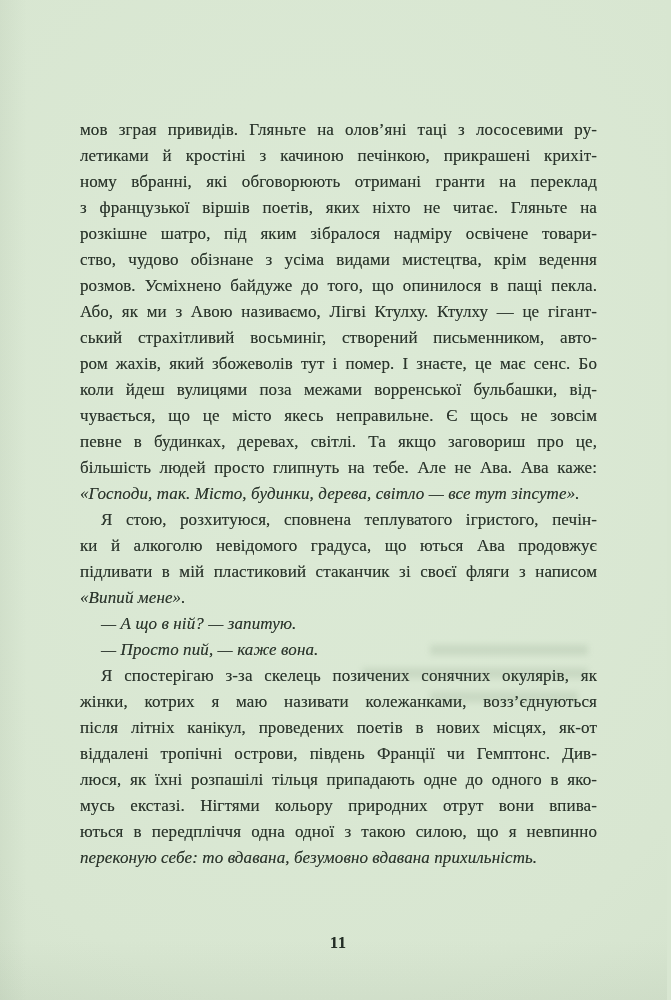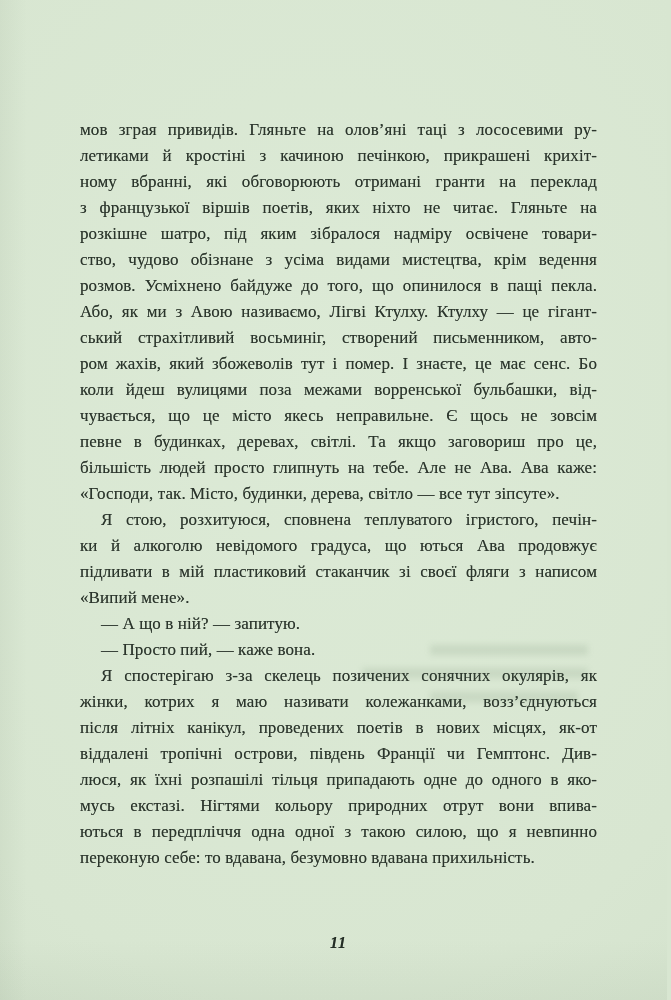--- a/index.html
+++ b/index.html
@@ -30,33 +30,33 @@
     text-shadow: 0 0 0.5px rgba(43, 53, 44, 0.55);
   }
   .line {
     text-align: justify;
     text-align-last: justify;
     height: 26px;
     white-space: nowrap;
   }
   .line.end {
     text-align-last: left;
+    font-style: italic;
   }
   .line.indent {
     text-indent: 21px;
   }
   .page-number {
     position: absolute;
     left: 80px;
     top: 934px;
     width: 517px;
     text-align: center;
     color: #232d25;
     font-size: 16px;
-    font-style: italic;
     font-weight: bold;
     letter-spacing: 1px;
     text-shadow: 0 0 0.5px rgba(35, 45, 37, 0.5);
   }
   
   .ghost {
     position: absolute;
     background: rgba(70, 105, 70, 0.12);
     filter: blur(3px);
     border-radius: 3px;

